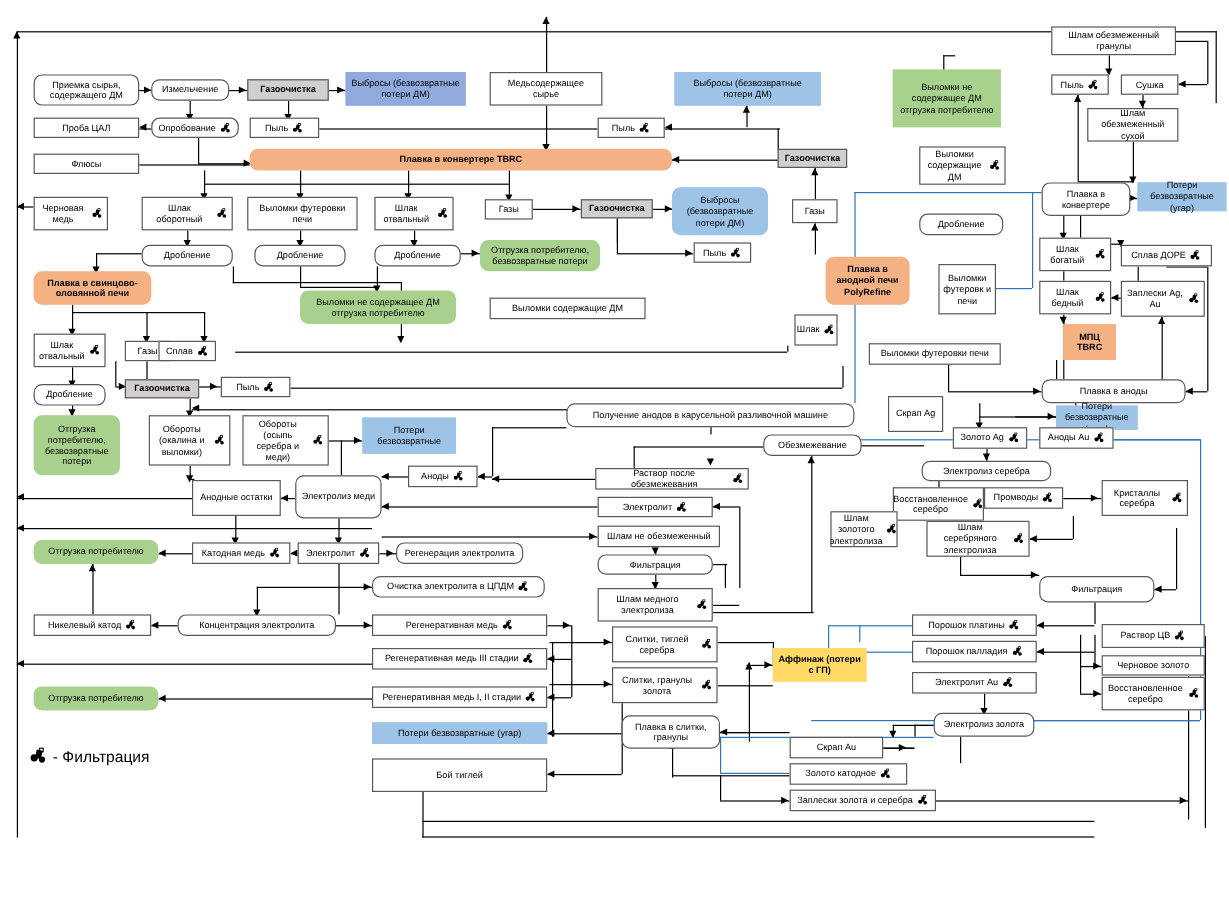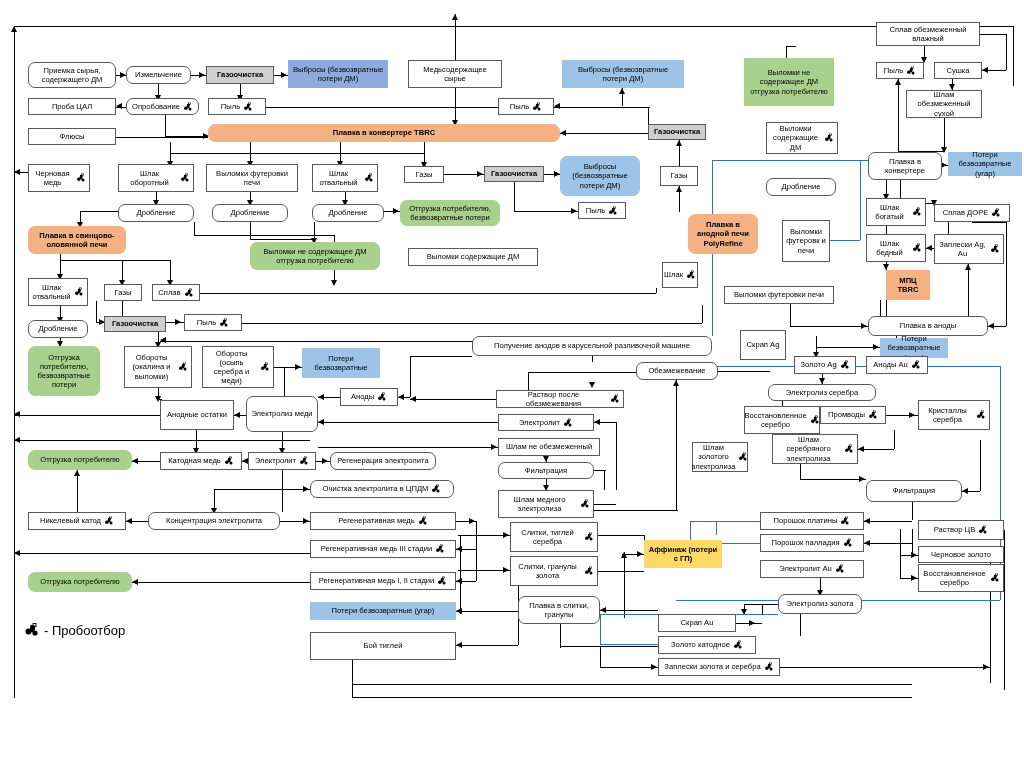--- a/index.html
+++ b/index.html
@@ -409,21 +409,21 @@
       <div class="node " style="left: 408px; top: 60px; width: 94px; height: 28px;">
         <span class="lbl">Медьсодержащее сырье</span>
       </div>
       <div class="node blue2" style="left: 562px; top: 60px; width: 122px; height: 28px;">
         <span class="lbl">Выбросы (безвозвратные потери ДМ)</span>
       </div>
       <div class="node green" style="left: 744px; top: 58px; width: 90px; height: 48px;">
         <span class="lbl">Выломки не содержащее ДМ отгрузка потребителю</span>
       </div>
       <div class="node " style="left: 876px; top: 22px; width: 104px; height: 24px;">
-        <span class="lbl">Сплав обезмеженный влажный</span>
+        <span class="lbl">Шлам обезмеженный гранулы</span>
       </div>
       <div class="node " style="left: 876px; top: 62px; width: 48px; height: 17px;">
         <span class="lbl">Пыль</span>
         <span style="display: inline-block; margin-left: 3px; flex: 0 0 auto; line-height: 0;"><svg viewBox="0 0 16 16" width="10" height="10" xmlns="http://www.w3.org/2000/svg">
             <circle cx="4.5" cy="9.8" r="2.8" fill="#000"></circle>
             <rect x="6" y="3" width="4.6" height="6.6" fill="#000" transform="rotate(12 8 6)"></rect>
             <rect x="9" y="1.4" width="2.8" height="2.8" fill="none" stroke="#000" stroke-width="1"></rect>
             <circle cx="11.2" cy="11.2" r="2.4" fill="#000"></circle>
           </svg></span>
       </div>
@@ -621,21 +621,21 @@
         <span style="display: inline-block; margin-left: 3px; flex: 0 0 auto; line-height: 0;"><svg viewBox="0 0 16 16" width="10" height="10" xmlns="http://www.w3.org/2000/svg">
             <circle cx="4.5" cy="9.8" r="2.8" fill="#000"></circle>
             <rect x="6" y="3" width="4.6" height="6.6" fill="#000" transform="rotate(12 8 6)"></rect>
             <rect x="9" y="1.4" width="2.8" height="2.8" fill="none" stroke="#000" stroke-width="1"></rect>
             <circle cx="11.2" cy="11.2" r="2.4" fill="#000"></circle>
           </svg></span>
       </div>
       <div class="node " style="left: 104px; top: 284px; width: 38px; height: 17px;">
         <span class="lbl">Газы</span>
       </div>
-      <div class="node " style="left: 152px; top: 284px; width: 48px; height: 17px;">
+      <div class="node " style="left: 132px; top: 284px; width: 48px; height: 17px;">
         <span class="lbl">Сплав</span>
         <span style="display: inline-block; margin-left: 3px; flex: 0 0 auto; line-height: 0;"><svg viewBox="0 0 16 16" width="10" height="10" xmlns="http://www.w3.org/2000/svg">
             <circle cx="4.5" cy="9.8" r="2.8" fill="#000"></circle>
             <rect x="6" y="3" width="4.6" height="6.6" fill="#000" transform="rotate(12 8 6)"></rect>
             <rect x="9" y="1.4" width="2.8" height="2.8" fill="none" stroke="#000" stroke-width="1"></rect>
             <circle cx="11.2" cy="11.2" r="2.4" fill="#000"></circle>
           </svg></span>
       </div>
       <div class="node " style="left: 724px; top: 286px; width: 110px; height: 18px;">
         <span class="lbl">Выломки футеровки печи</span>
@@ -768,21 +768,21 @@
       </div>
       <div class="node " style="left: 498px; top: 414px; width: 96px; height: 17px;">
         <span class="lbl">Электролит</span>
         <span style="display: inline-block; margin-left: 3px; flex: 0 0 auto; line-height: 0;"><svg viewBox="0 0 16 16" width="10" height="10" xmlns="http://www.w3.org/2000/svg">
             <circle cx="4.5" cy="9.8" r="2.8" fill="#000"></circle>
             <rect x="6" y="3" width="4.6" height="6.6" fill="#000" transform="rotate(12 8 6)"></rect>
             <rect x="9" y="1.4" width="2.8" height="2.8" fill="none" stroke="#000" stroke-width="1"></rect>
             <circle cx="11.2" cy="11.2" r="2.4" fill="#000"></circle>
           </svg></span>
       </div>
-      <div class="node " style="left: 692px; top: 442px; width: 56px; height: 30px;">
+      <div class="node " style="left: 692px; top: 426px; width: 56px; height: 30px;">
         <span class="lbl">Шлам золотого электролиза</span>
         <span style="display: inline-block; margin-left: 3px; flex: 0 0 auto; line-height: 0;"><svg viewBox="0 0 16 16" width="10" height="10" xmlns="http://www.w3.org/2000/svg">
             <circle cx="4.5" cy="9.8" r="2.8" fill="#000"></circle>
             <rect x="6" y="3" width="4.6" height="6.6" fill="#000" transform="rotate(12 8 6)"></rect>
             <rect x="9" y="1.4" width="2.8" height="2.8" fill="none" stroke="#000" stroke-width="1"></rect>
             <circle cx="11.2" cy="11.2" r="2.4" fill="#000"></circle>
           </svg></span>
       </div>
       <div class="node " style="left: 772px; top: 434px; width: 86px; height: 30px;">
         <span class="lbl">Шлам серебряного электролиза</span>
@@ -992,16 +992,16 @@
 
   <div id="legend" style="left:24px;top:622px;">
     <span style="display:inline-block;width:16px;height:16px;">
       <svg viewBox="0 0 16 16" width="16" height="16" xmlns="http://www.w3.org/2000/svg">
         <circle cx="4.5" cy="9.5" r="3" fill="#000"></circle>
         <rect x="6" y="3" width="5" height="7" fill="#000" transform="rotate(12 8 6)"></rect>
         <rect x="9" y="1.5" width="3" height="3" fill="none" stroke="#000" stroke-width="0.9"></rect>
         <circle cx="11" cy="11" r="2.6" fill="#000"></circle>
       </svg>
     </span>
-    <span>- Пробоотбор</span>
+    <span>- Фильтрация</span>
   </div>
 
 </div>
 
 </body></html>

